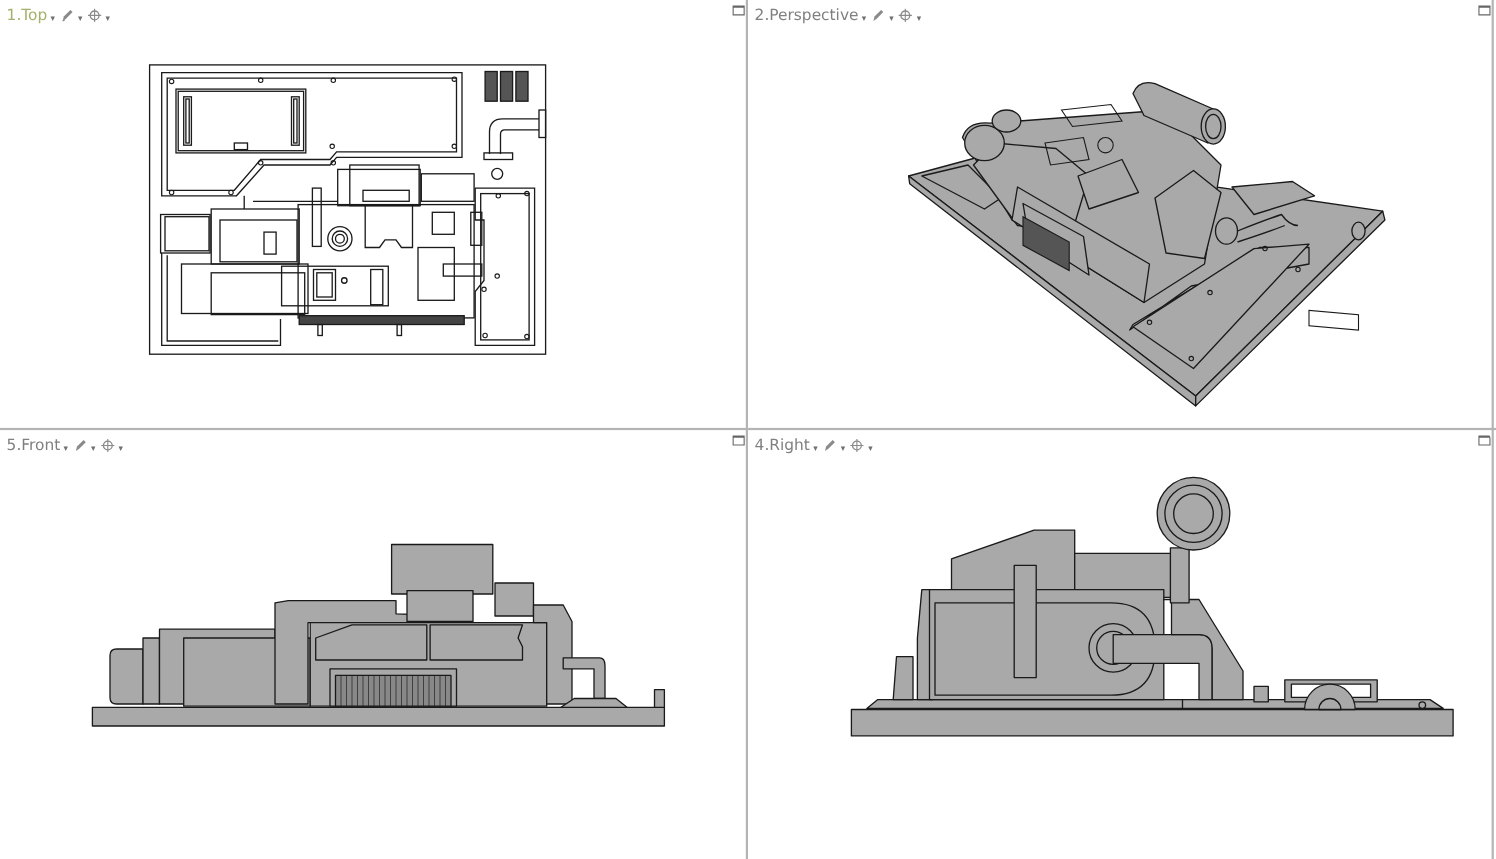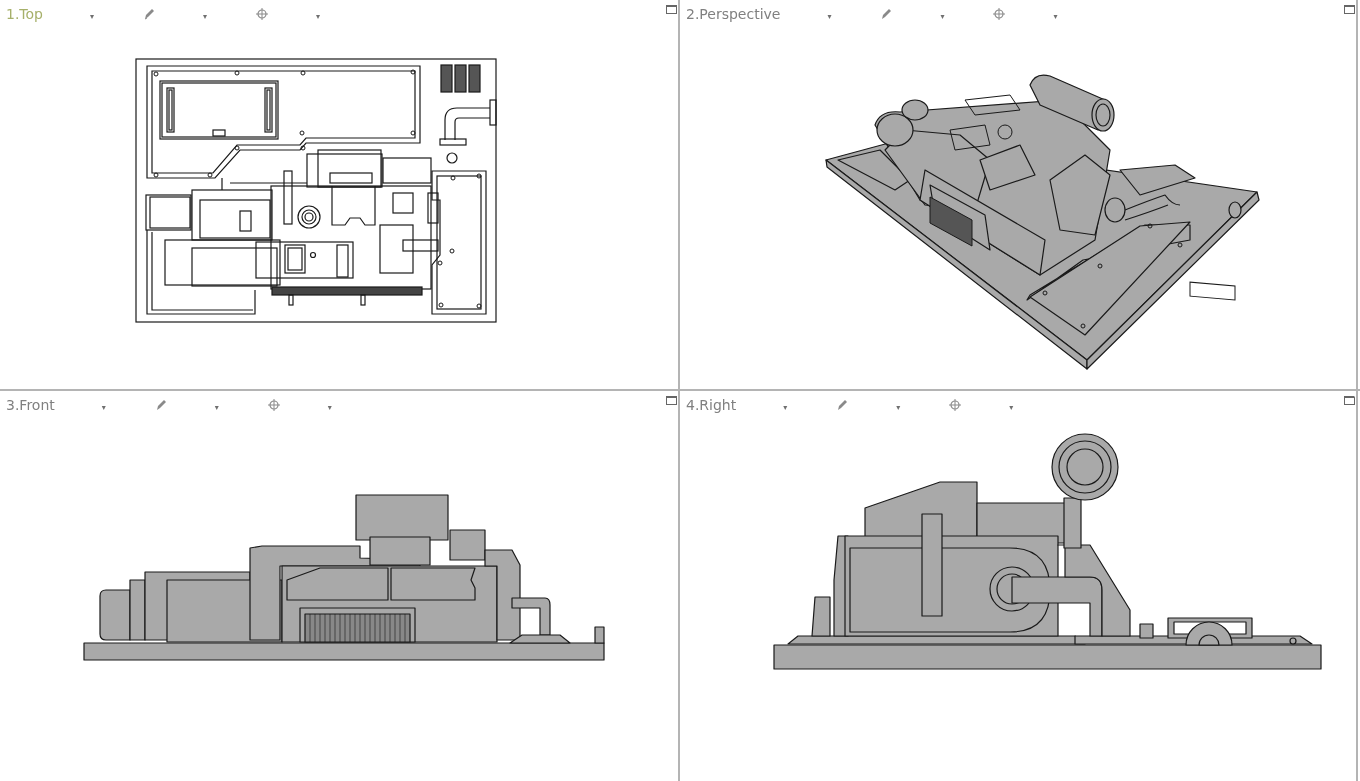--- a/index.html
+++ b/index.html
@@ -1,20 +1,20 @@
 <!DOCTYPE html>
 <html><head>
 <meta charset="utf-8">
 <style>
   html, body { margin:0; padding:0; background:#ffffff; }
   body { width:1360px; height:781px; position:relative; overflow:hidden;
          font-family:"DejaVu Sans", "Liberation Sans", sans-serif; }
   .vp { position:absolute; background:#ffffff; overflow:hidden; }
   .vp-label { position:absolute; left:6px; top:5px; height:18px; display:flex; align-items:center;
-              font-size:14px; color:#808080; white-space:nowrap;gap:44px; }
+              font-size:14px; color:#808080; white-space:nowrap; }
   .vp-label.active .vp-name { color:#a6b06a; }
   .vp-name { cursor:pointer; }
   .caret { font-size:8px; margin:4px 4px 0 3px; color:#707070; cursor:pointer; }
   .tool-icon { width:14px; height:14px; display:inline-block; cursor:pointer; }
   .maximize { position:absolute; top:5px; width:9px; height:6px; border:1px solid #666; border-top-width:2px; background:#fff; cursor:pointer; }
   .hdiv { position:absolute; left:0; top:389px; width:1360px; height:2px; background:#b4b4b4; }
   .vdiv { position:absolute; left:678px; top:0; width:2px; height:781px; background:#b4b4b4; }
   .vdiv2 { position:absolute; left:1356px; top:0; width:2px; height:781px; background:#b4b4b4; }
   svg.drawing { position:absolute; left:0; top:0; }
 </style>
@@ -174,21 +174,21 @@
         <circle cx="1083" cy="326" r="2"></circle>
         <circle cx="1100" cy="266" r="2"></circle>
         <circle cx="1150" cy="226" r="2"></circle>
         <circle cx="1180" cy="245" r="2"></circle>
     </g>
   </svg>
 </div>
 
 <div class="vp" style="left:0;top:391px;width:678px;height:390px;">
   <div class="vp-label">
-    <span class="vp-name">3.Front</span>
+    <span class="vp-name">5.Front</span>
     <span class="caret">▾</span>
     <svg class="tool-icon" viewBox="0 0 14 14">
         <path d="M3 12 L4 8 L10 2 L12 4 L6 10 Z" fill="#8a8a8a"></path>
       </svg>
     <span class="caret">▾</span>
     <svg class="tool-icon" viewBox="0 0 14 14">
         <circle cx="7" cy="7" r="4" fill="none" stroke="#8a8a8a" stroke-width="1.2"></circle>
         <path d="M7 1V13M1 7H13" stroke="#8a8a8a"></path>
       </svg>
     <span class="caret">▾</span>

